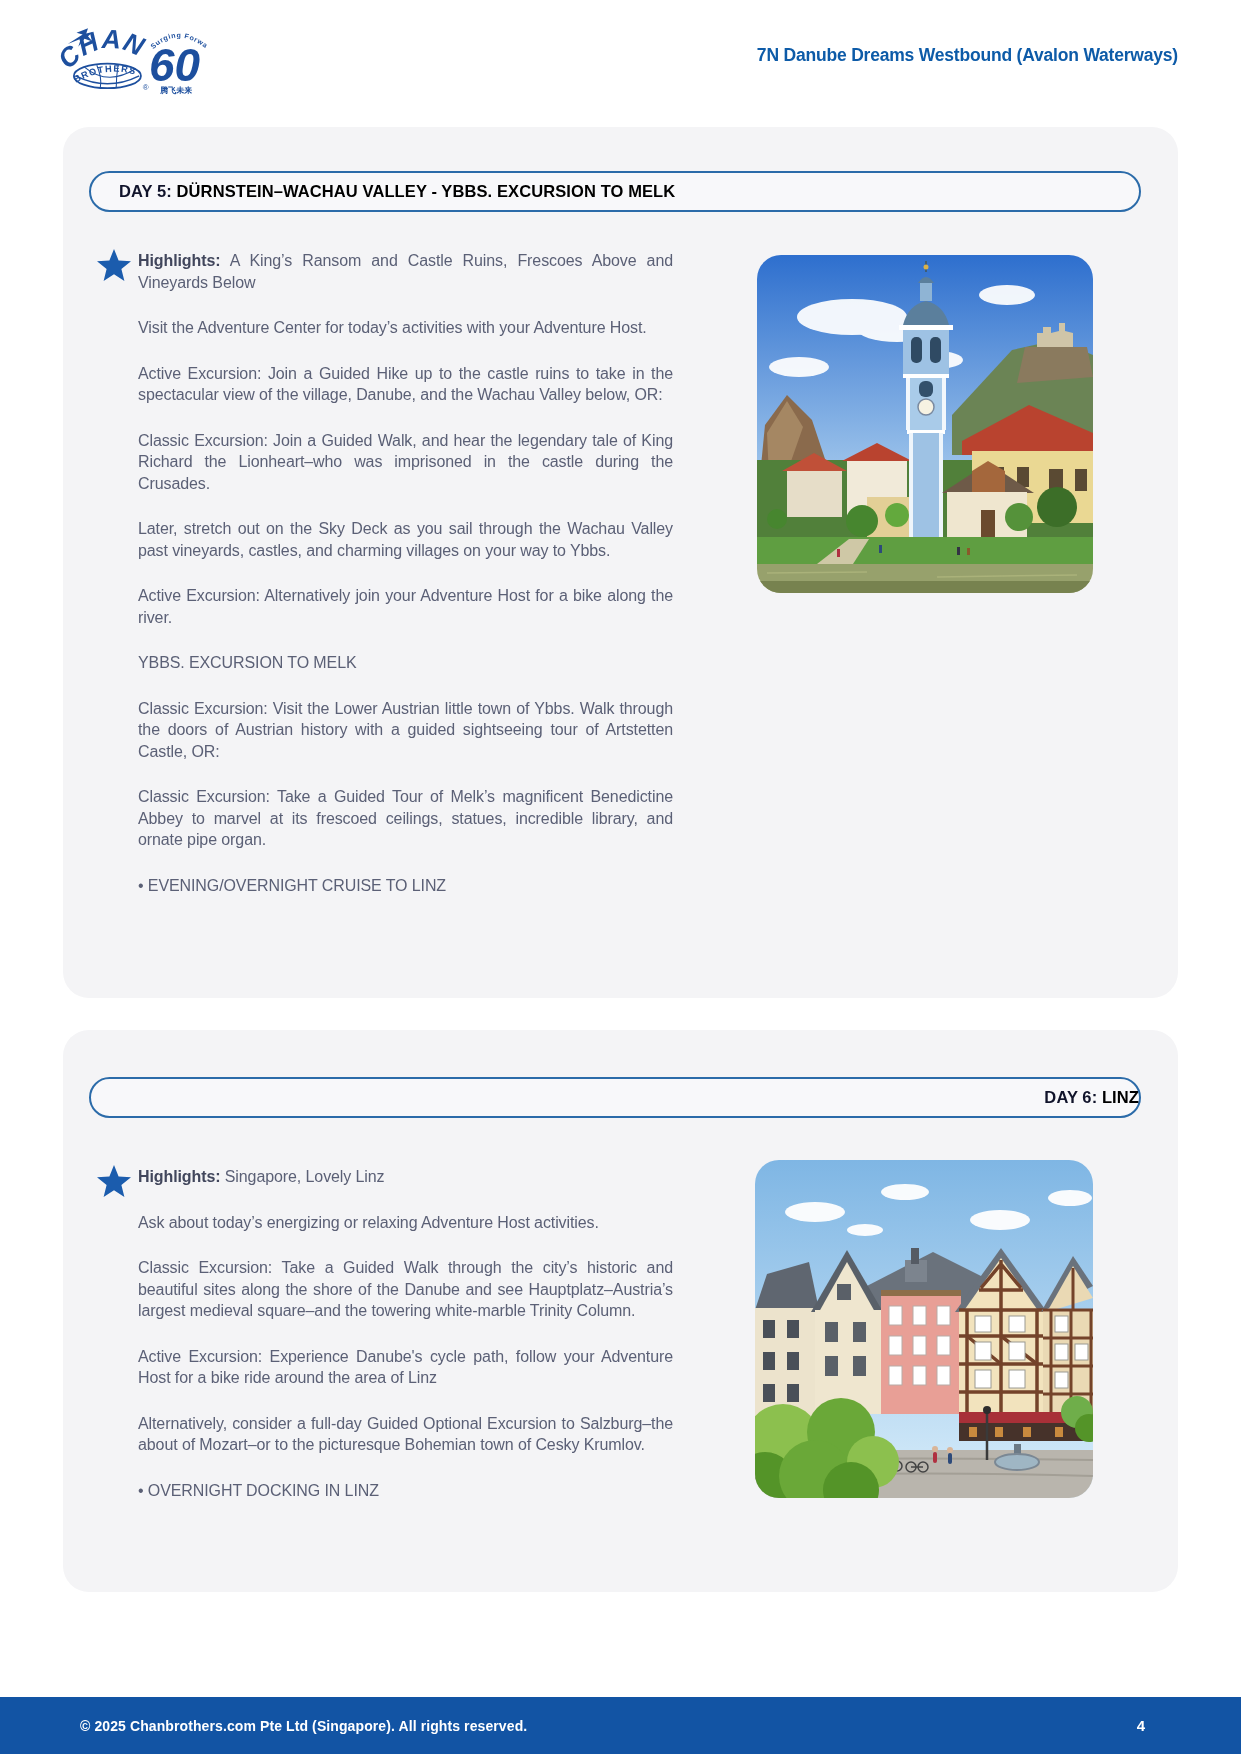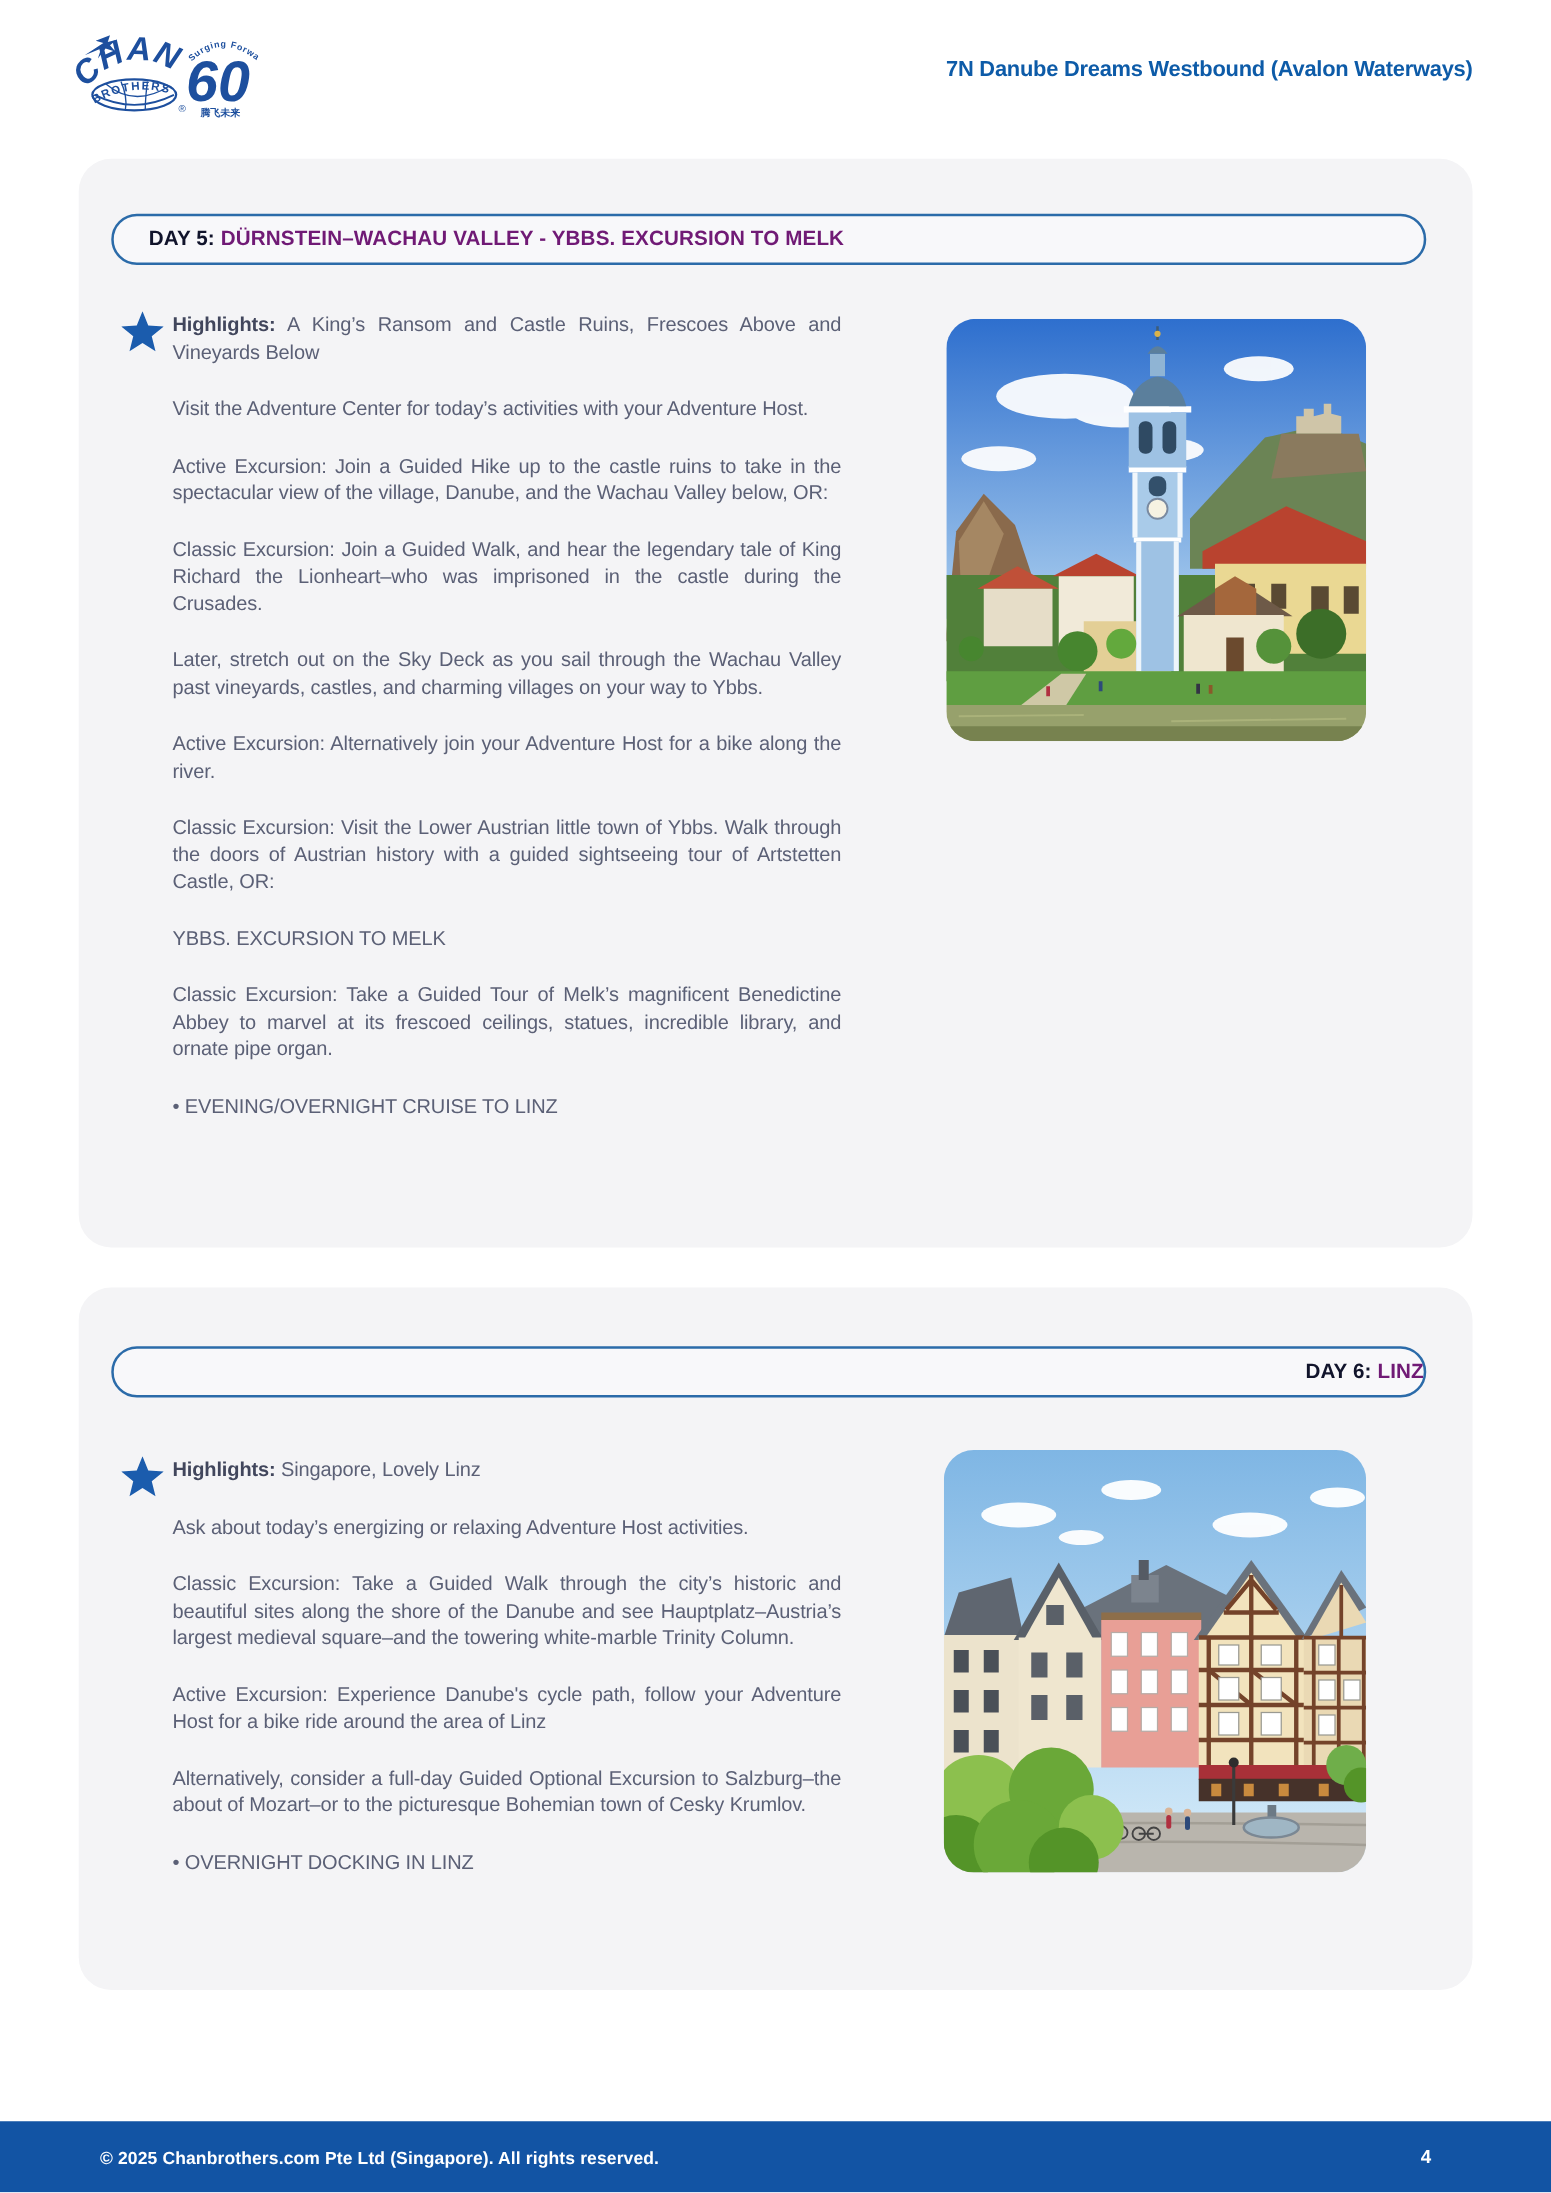--- a/index.html
+++ b/index.html
@@ -21,21 +21,21 @@
   .card.day6{top:1030px;height:562px;}
   .pill{
     position:absolute;left:26px;width:1052px;height:41px;box-sizing:border-box;
     border:2px solid #2b6ba9;border-radius:22px;background:#f8f8fa;
     display:flex;align-items:center;padding-left:28px;
     font-size:16.5px;font-weight:bold;letter-spacing:0.1px;white-space:pre;
   }
   .card.day5 .pill{top:44px;}
   .card.day6 .pill{top:47px;justify-content:flex-end;}
   .pill .day-prefix{color:#11142b;}
-  .pill .day-title{color:#701a75;}
+  .pill .day-title{color:#000000;}
   .star{position:absolute;width:34px;height:33px;}
   .card.day5 .star{left:34px;top:122px;}
   .card.day6 .star{left:34px;top:135px;}
   .content{
     position:absolute;left:75px;width:535px;
     font-size:16px;line-height:21.5px;color:#5b6076;text-align:justify;
     letter-spacing:-0.1px;
   }
   .card.day5 .content{top:123px;}
   .card.day6 .content{top:136px;}
@@ -103,22 +103,22 @@
       <polygon points="17,0 21.6,11.4 34,12.2 24.4,20 27.4,32 17,25.3 6.6,32 9.6,20 0,12.2 12.4,11.4" fill="#1b5cad"></polygon>
     </svg>
 
     <div class="content">
       <p><span class="hl-label">Highlights:</span><span> A King’s Ransom and Castle Ruins, Frescoes Above and Vineyards Below</span></p>
       <p>Visit the Adventure Center for today’s activities with your Adventure Host.</p>
       <p>Active Excursion: Join a Guided Hike up to the castle ruins to take in the spectacular view of the village, Danube, and the Wachau Valley below, OR:</p>
       <p>Classic Excursion: Join a Guided Walk, and hear the legendary tale of King Richard the Lionheart–who was imprisoned in the castle during the Crusades.</p>
       <p>Later, stretch out on the Sky Deck as you sail through the Wachau Valley past vineyards, castles, and charming villages on your way to Ybbs.</p>
       <p>Active Excursion: Alternatively join your Adventure Host for a bike along the river.</p>
+      <p>YBBS. EXCURSION TO MELK</p>
       <p>Classic Excursion: Visit the Lower Austrian little town of Ybbs. Walk through the doors of Austrian history with a guided sightseeing tour of Artstetten Castle, OR:</p>
-      <p>YBBS. EXCURSION TO MELK</p>
       <p>Classic Excursion: Take a Guided Tour of Melk’s magnificent Benedictine Abbey to marvel at its frescoed ceilings, statues, incredible library, and ornate pipe organ.</p>
       <p>• EVENING/OVERNIGHT CRUISE TO LINZ</p>
     </div>
 
     <div class="photo">
       <svg width="336" height="338" viewBox="0 0 336 338">
         <defs>
           <linearGradient id="d5sky" x1="0" y1="0" x2="0" y2="1">
             <stop offset="0" stop-color="#2e6fce"></stop>
               <stop offset="1" stop-color="#a9cdee"></stop>

